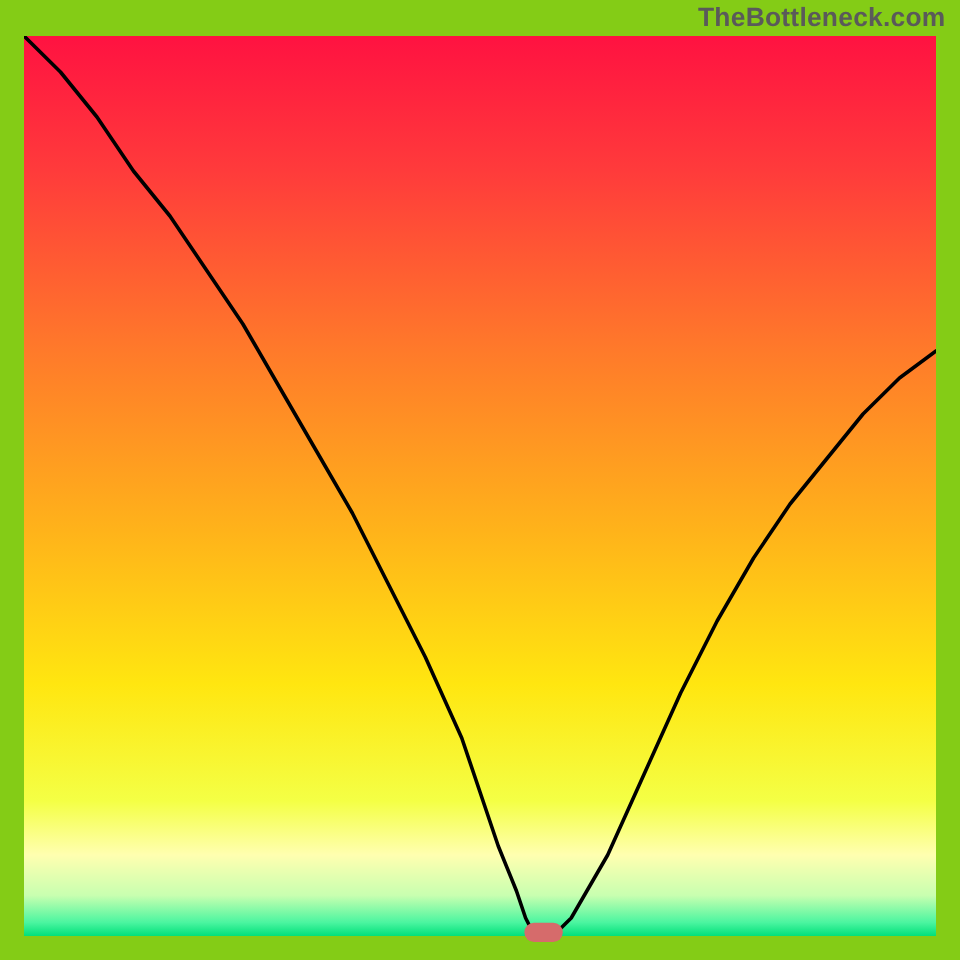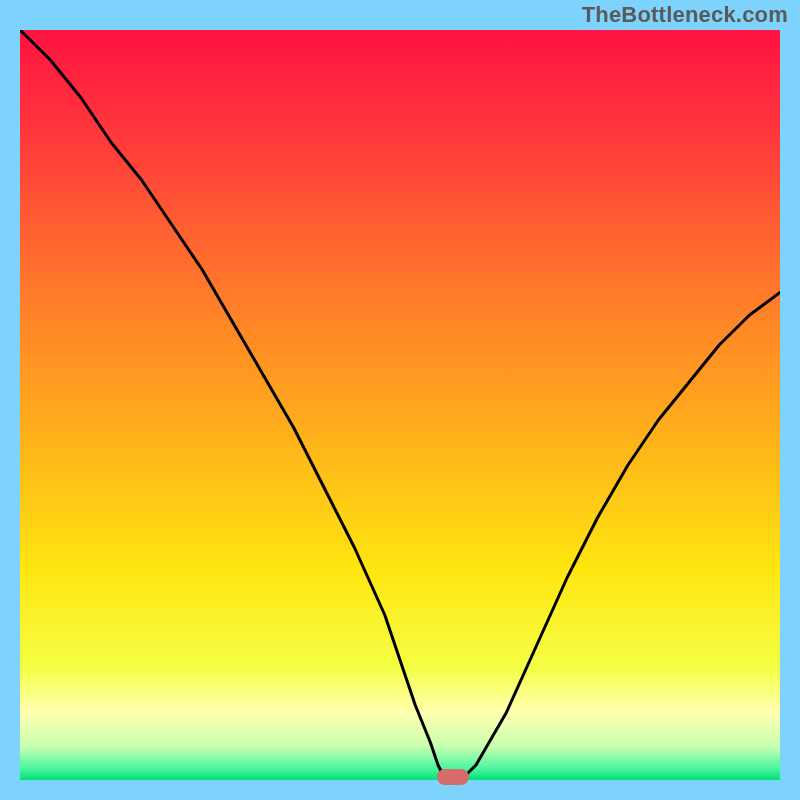--- a/index.html
+++ b/index.html
@@ -7,21 +7,21 @@
     padding: 0;
     width: 800px;
     height: 800px;
     background: #000;
     overflow: hidden;
   }
   .frame {
     position: relative;
     width: 800px;
     height: 800px;
-    background: #7dd3fc;
+    background: #84cc16;
   }
   .watermark {
     position: absolute;
     top: 2px;
     right: 12px;
     font-family: Arial, Helvetica, sans-serif;
     font-size: 22px;
     font-weight: 600;
     color: #5a5a5a;
     letter-spacing: 0.2px;

